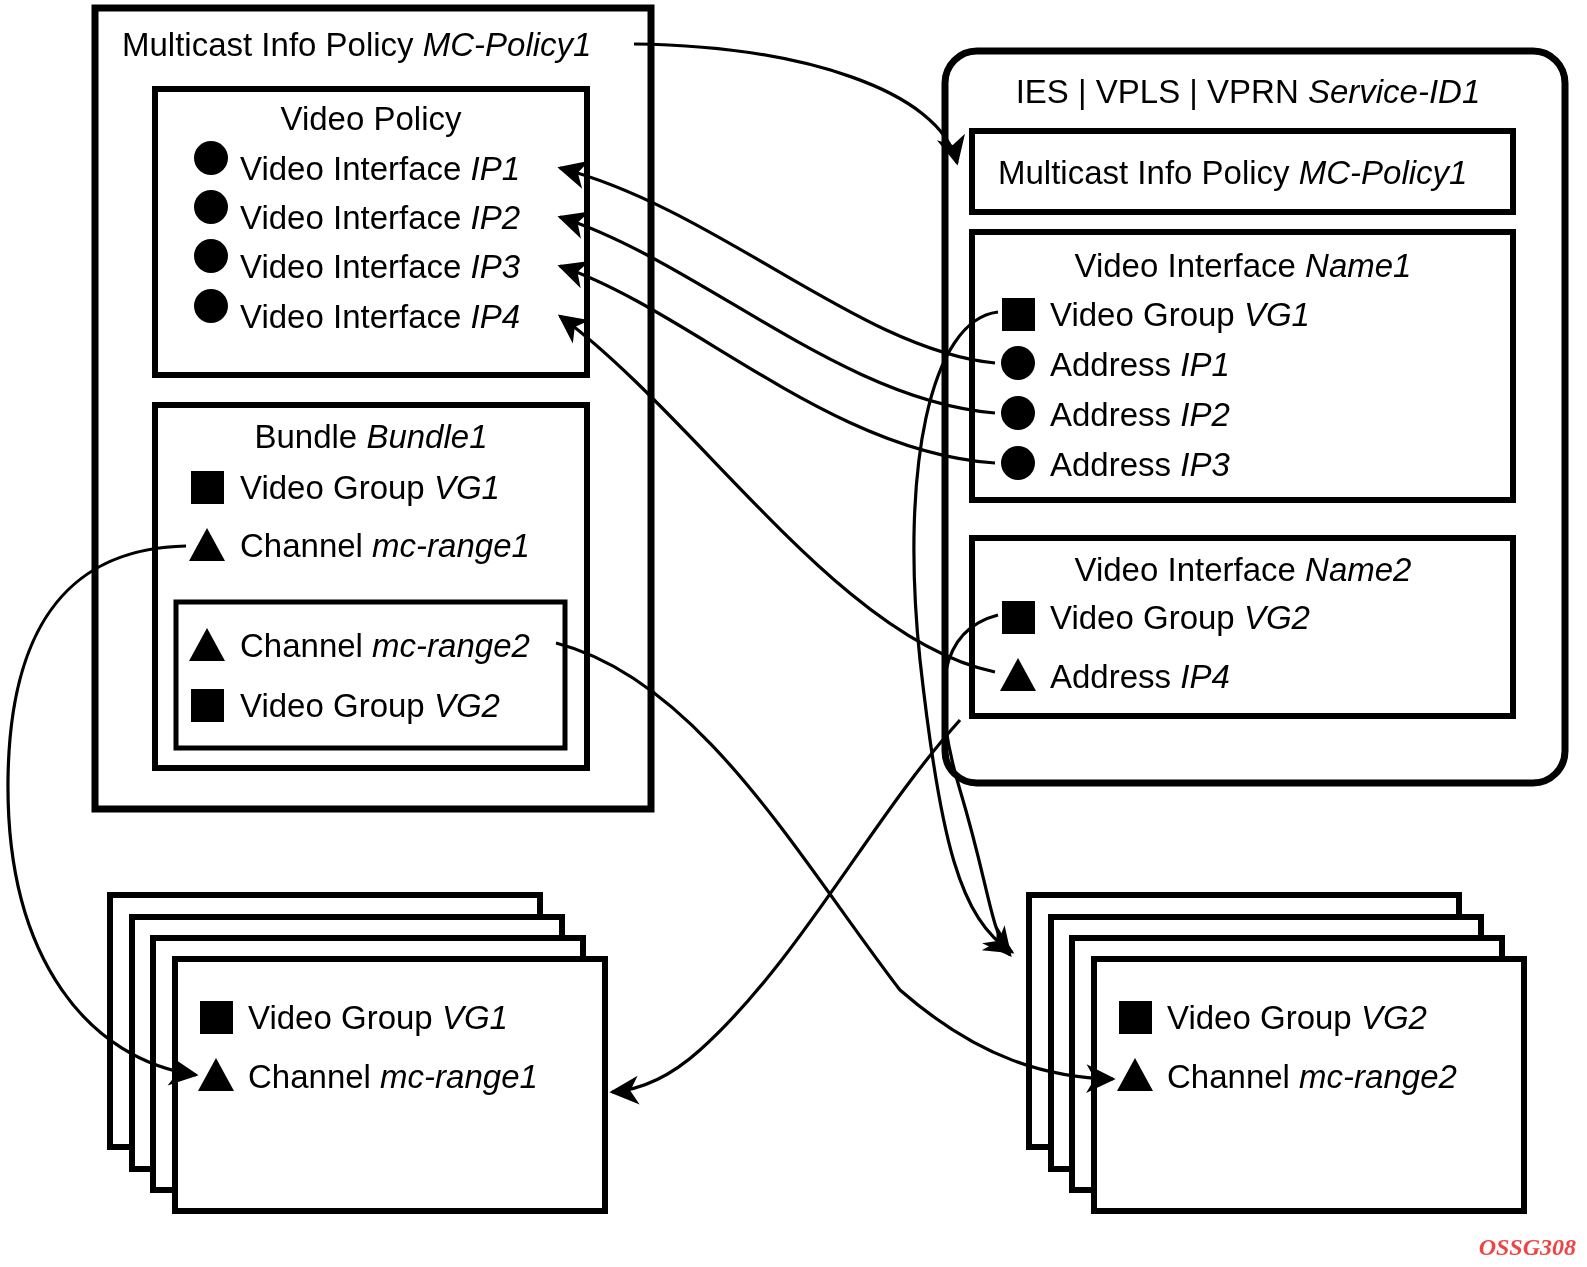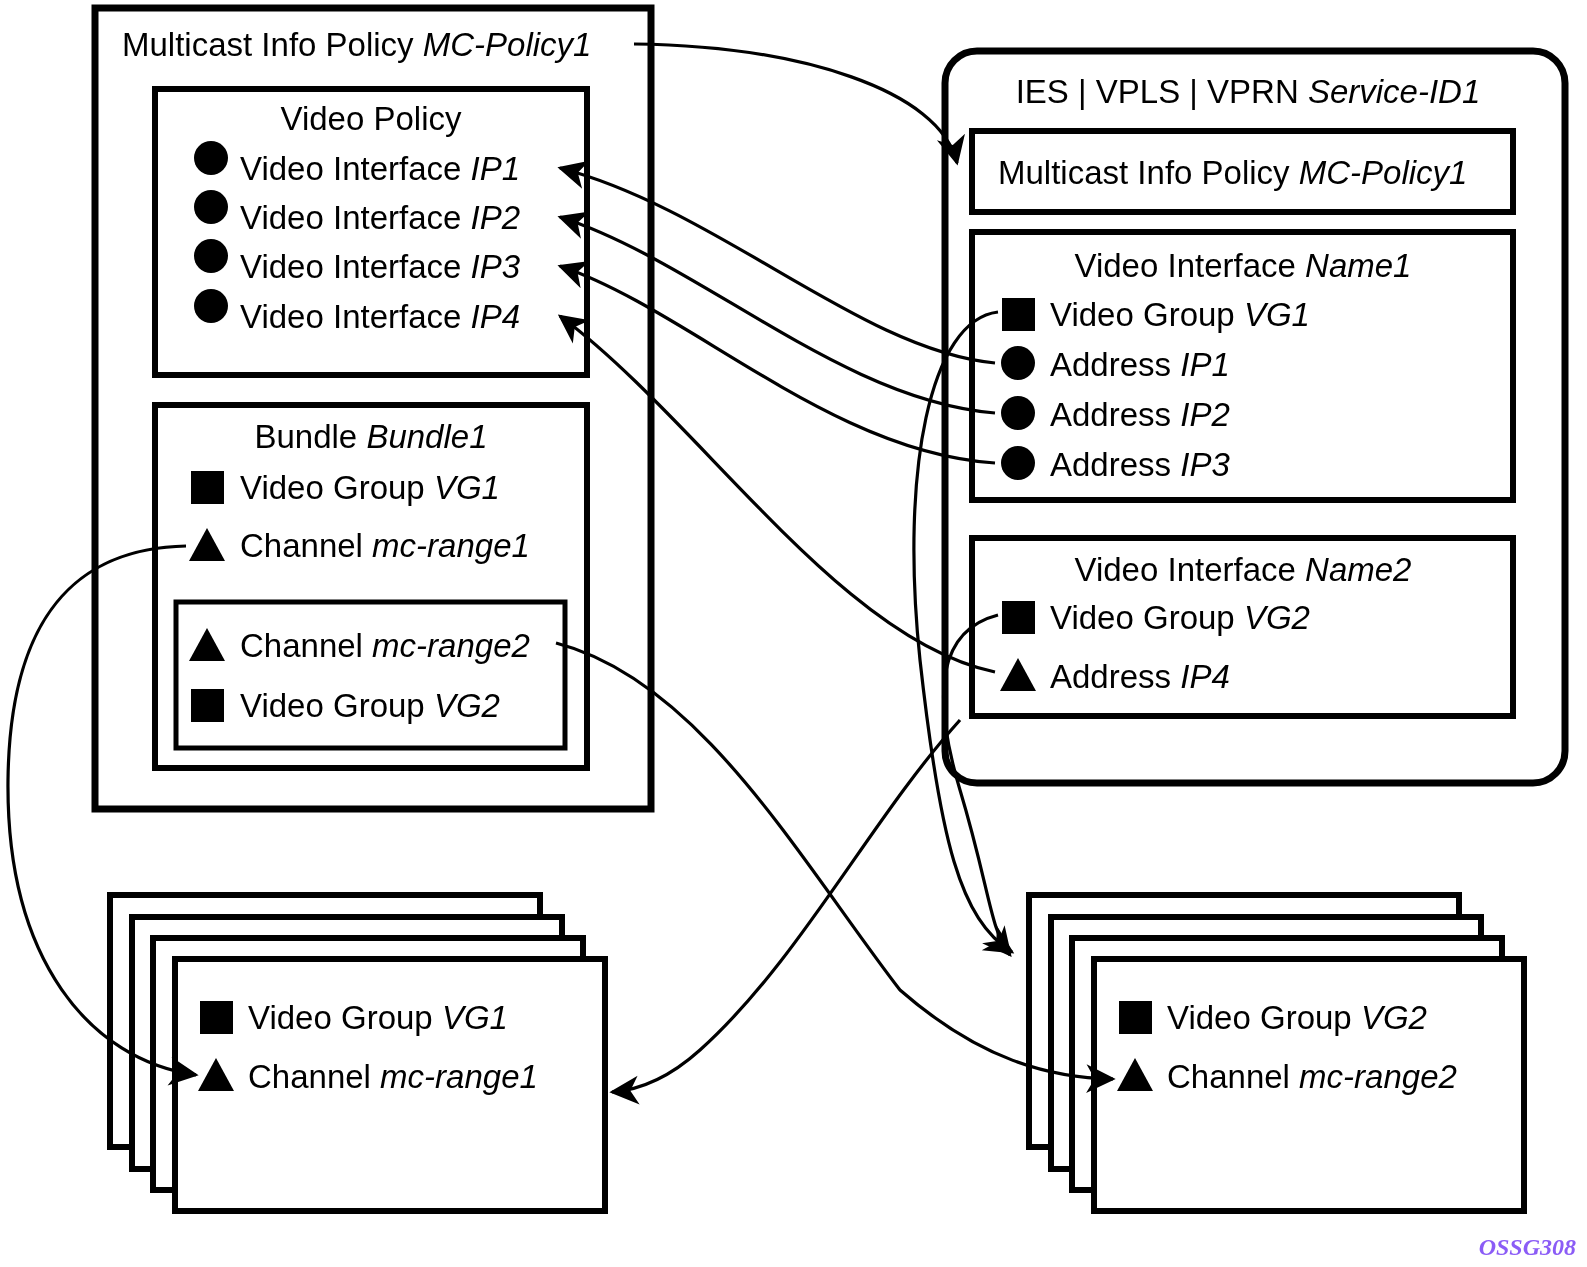--- a/index.html
+++ b/index.html
@@ -10,21 +10,21 @@
   .bx-thick{stroke-width:7;}
   .bx-med{stroke-width:6;}
   .bx-thin{stroke-width:5;}
   .conn{fill:none;stroke:#000000;stroke-width:3.2;}
   .glyph{fill:#000000;stroke:none;}
   text{fill:#000000;font-family:"Liberation Sans",sans-serif;}
   .t-title{font-size:33px;}
   .t-item{font-size:33px;}
   .t-em{font-style:italic;}
   .caption{position:absolute;right:10px;bottom:6px;font-family:"Liberation Serif",serif;
-           font-style:italic;font-weight:bold;font-size:24px;color:#8b5cf6;}
+           font-style:italic;font-weight:bold;font-size:24px;color:#ef4444;}
 </style>
 </head>
 <body>
 
 <div id="stage">
 
 <svg id="diagram" viewBox="0 0 1587 1267">
 
   <defs>
     <marker id="arw" viewBox="0 0 12 12" refX="10.5" refY="6" markerWidth="10" markerHeight="10" orient="auto-start-reverse" markerUnits="strokeWidth">

